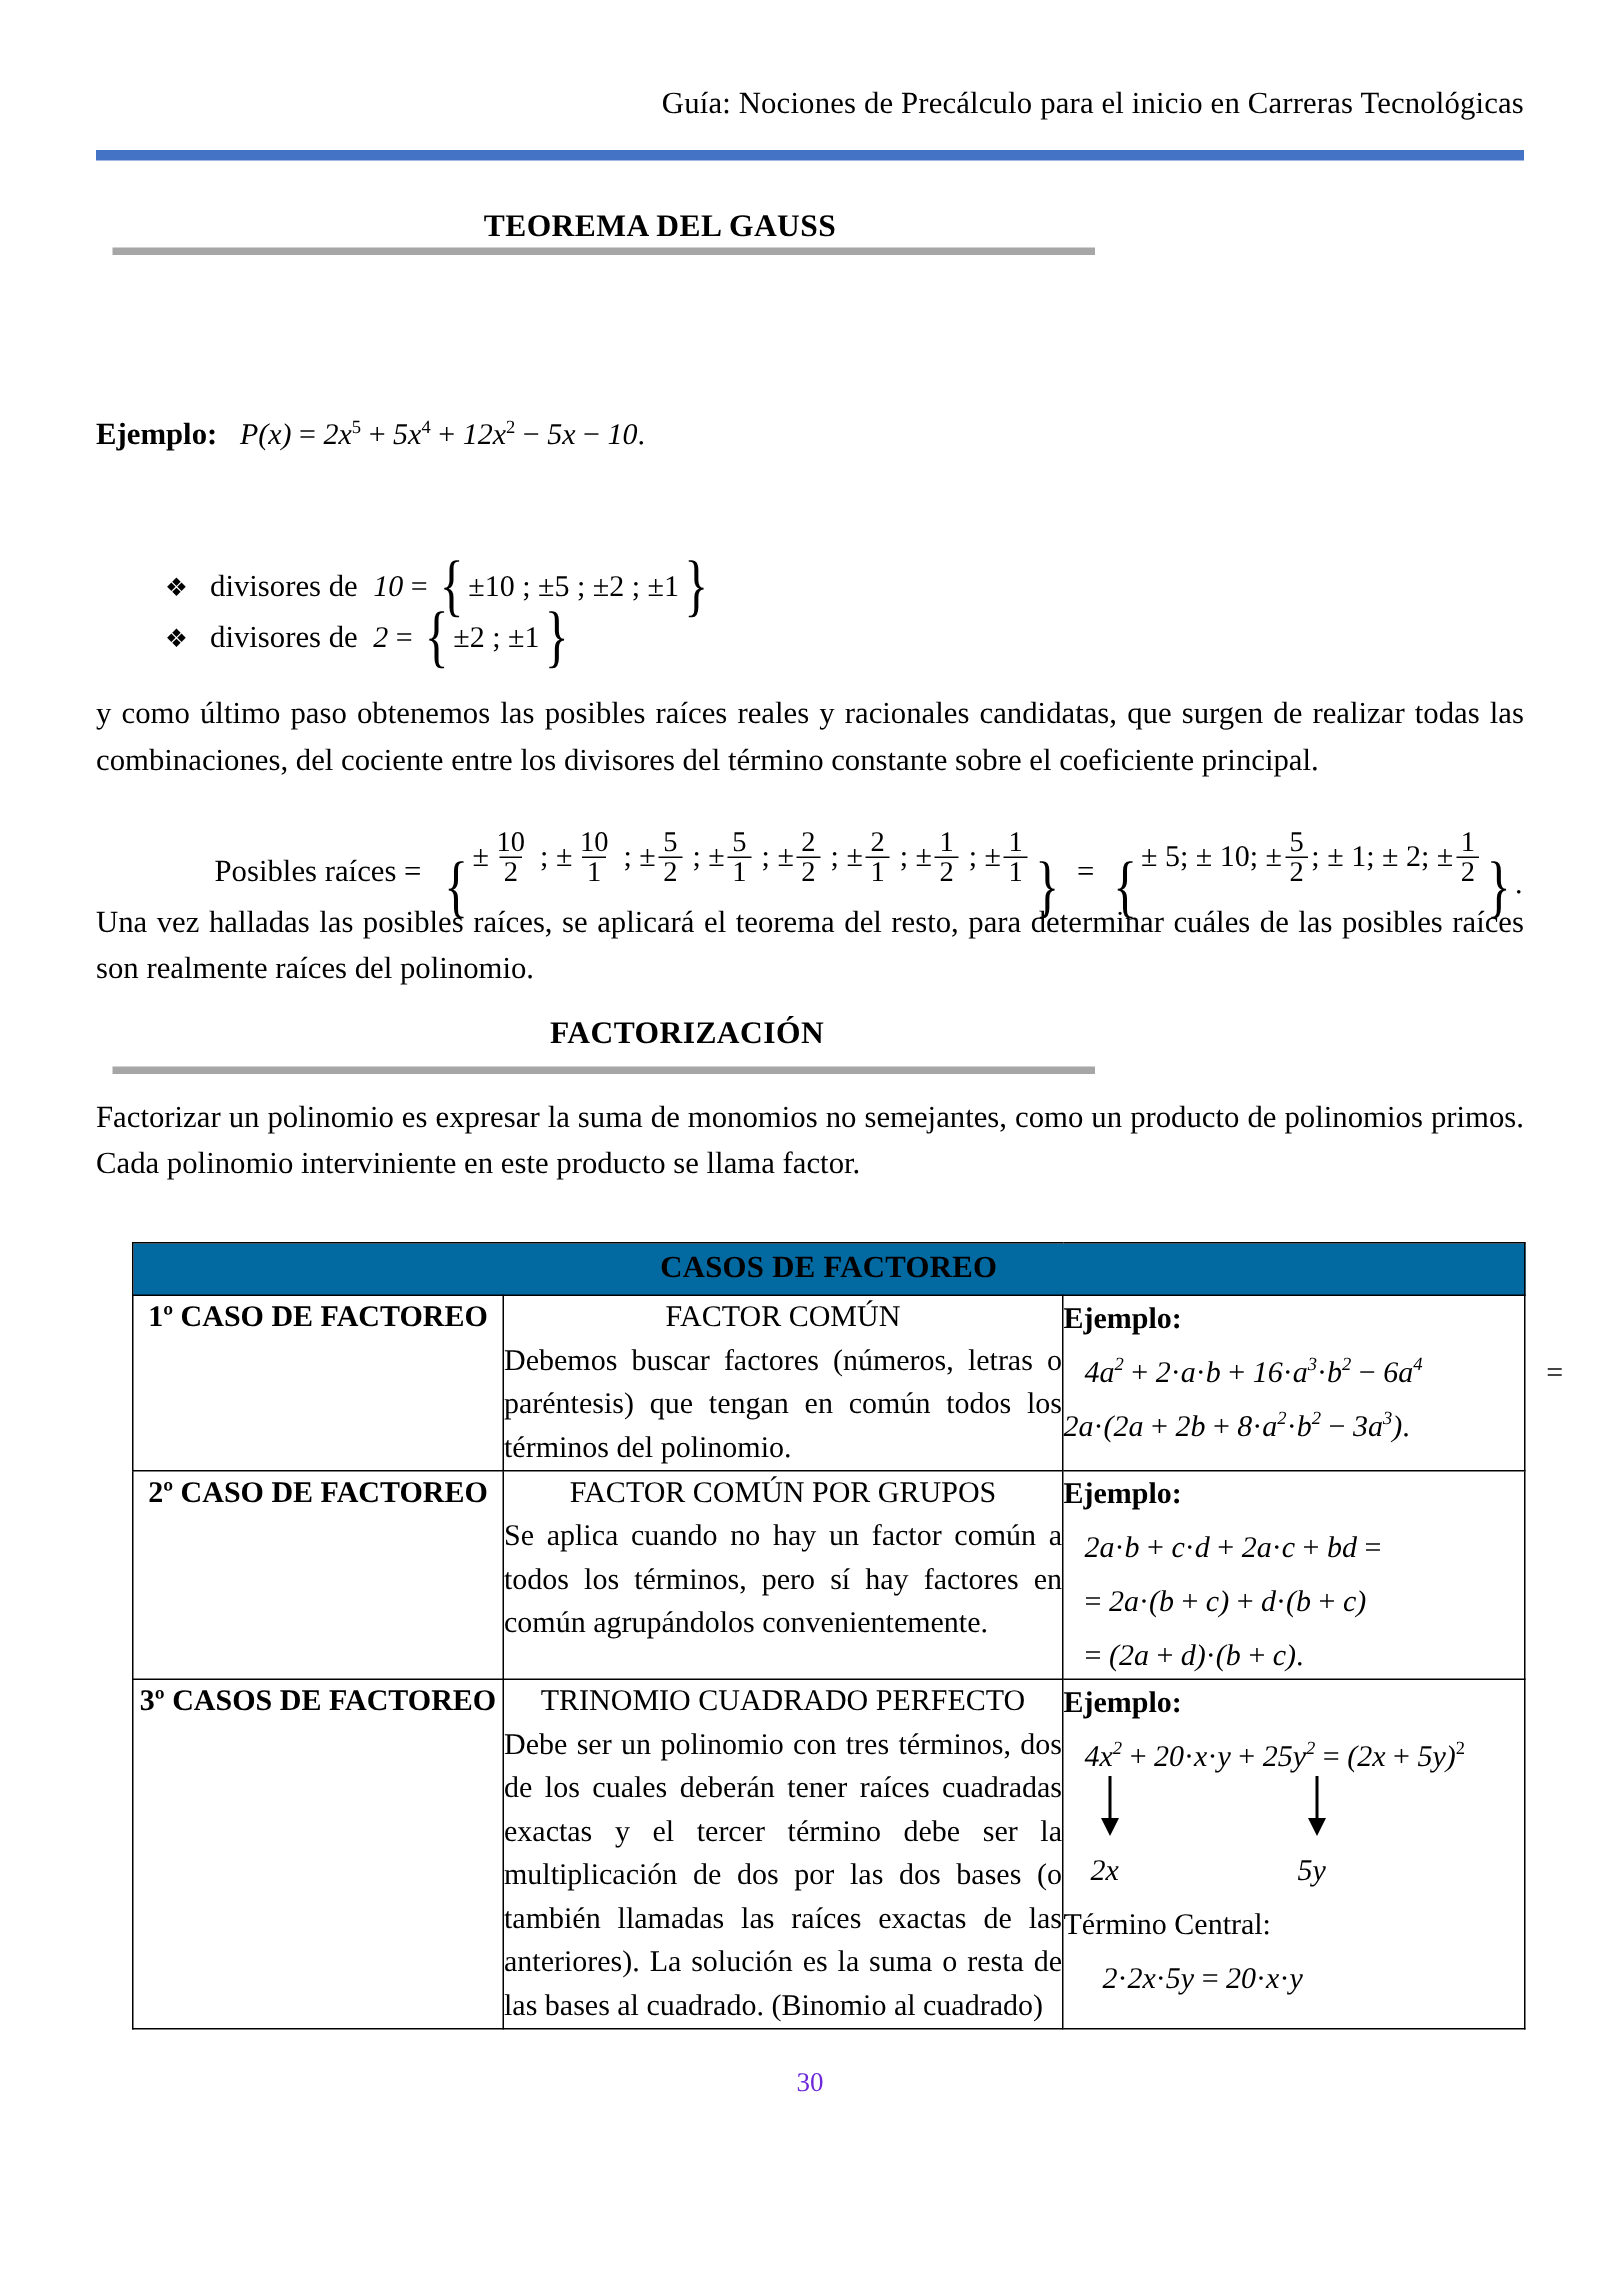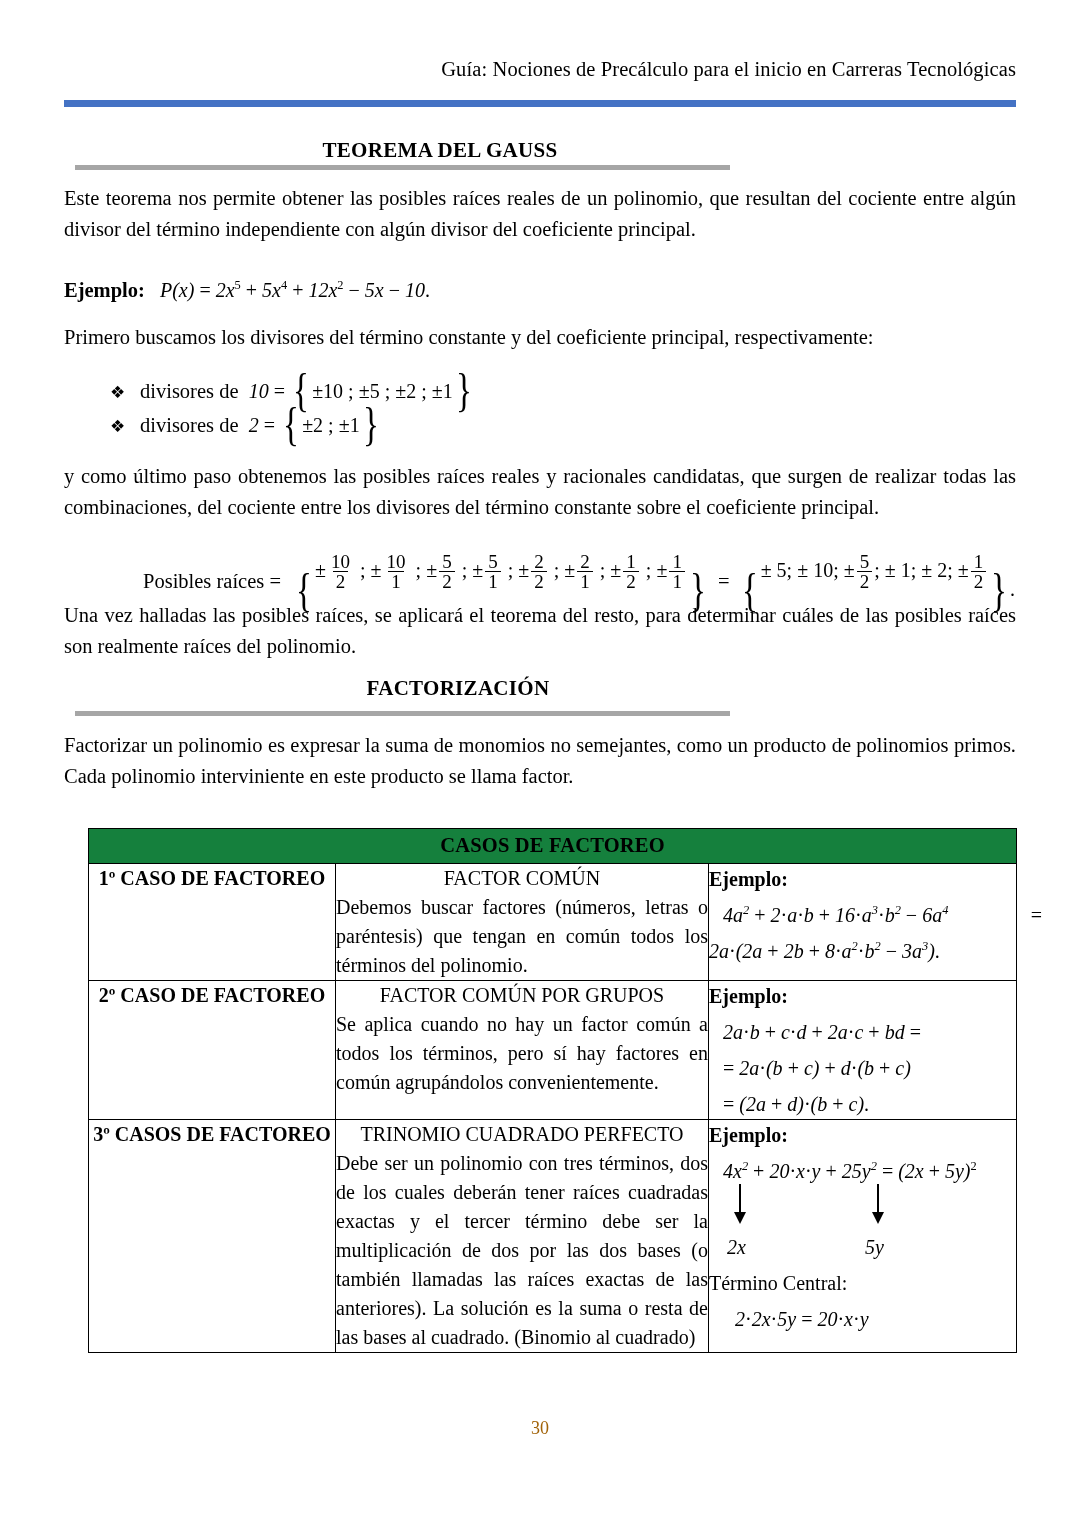--- a/index.html
+++ b/index.html
@@ -148,21 +148,21 @@
     width: 928px;
     border-collapse: collapse;
     table-layout: fixed;
   }
   .tbl td, .tbl th {
     border: 1.5px solid #000000;
     vertical-align: top;
     padding: 0;
   }
   .tbl .hdr {
-    background: #15803d;
+    background: #0369a1;
     text-align: center;
     font-weight: bold;
     font-size: 20.5px;
     padding: 5px 0 6px;
     letter-spacing: .2px;
   }
   .col-case  { width: 247px; }
   .col-desc  { width: 373px; }
   .col-ej    { width: 308px; }
 
@@ -225,49 +225,47 @@
     border-right: 6.5px solid transparent;
     border-top: 12px solid #000;
   }
   .bases-row { position: relative; height: 30px; }
   .base-lbl { position: absolute; font-style: italic; font-size: 20px; }
 
   
   .page-num {
     position: absolute;
     left: 0;
-    top: 1418px;
+    top: 1378px;
     width: 1080px;
     text-align: center;
     font-size: 18px;
-    color: #a16207;
+    color: #6d28d9;
     font-family: "Liberation Serif", serif;
   }
 </style>
 </head>
 <body>
 
 <div class="page">
 
   <div class="doc-header">Guía: Nociones de Precálculo para el inicio en Carreras Tecnológicas</div>
   <div class="header-rule"></div>
 
   <div class="section-title" style="top:138px;">TEOREMA DEL GAUSS</div>
   <div class="section-rule" style="top:165px;"></div>
 
-  <div class="para" style="top:183px;">Este teorema nos permite obtener las posibles raíces reales de un polinomio, que resultan del cociente entre algún divisor del término independiente con algún divisor del coeficiente principal.</div>
 
   <div class="para" style="top:275px;">
     <span style="font-weight:bold;">Ejemplo:</span>
     <span class="math">&nbsp;
       P(x)<span class="op"> = </span>2x<sup class="en">5</sup><span class="op"> + </span>5x<sup class="en">4</sup><span class="op"> + </span>12x<sup class="en">2</sup><span class="op"> − </span>5x<span class="op"> − </span>10<span class="op">.</span>
     </span>
   </div>
 
-  <div class="para" style="top:322px;">Primero buscamos los divisores del término constante y del coeficiente principal, respectivamente:</div>
 
   <div class="bullets" style="top:375px;">
     <div class="bullet-row">
       <span class="bullet-mark">❖</span>
       <span class="bullet-text">divisores de&nbsp;
         <span class="math">10<span class="op"> = </span><span class="brace">{</span><span class="op">±10 ; ±5 ; ±2 ; ±1</span><span class="brace">}</span></span>
       </span>
     </div>
     <div class="bullet-row">
       <span class="bullet-mark">❖</span>

